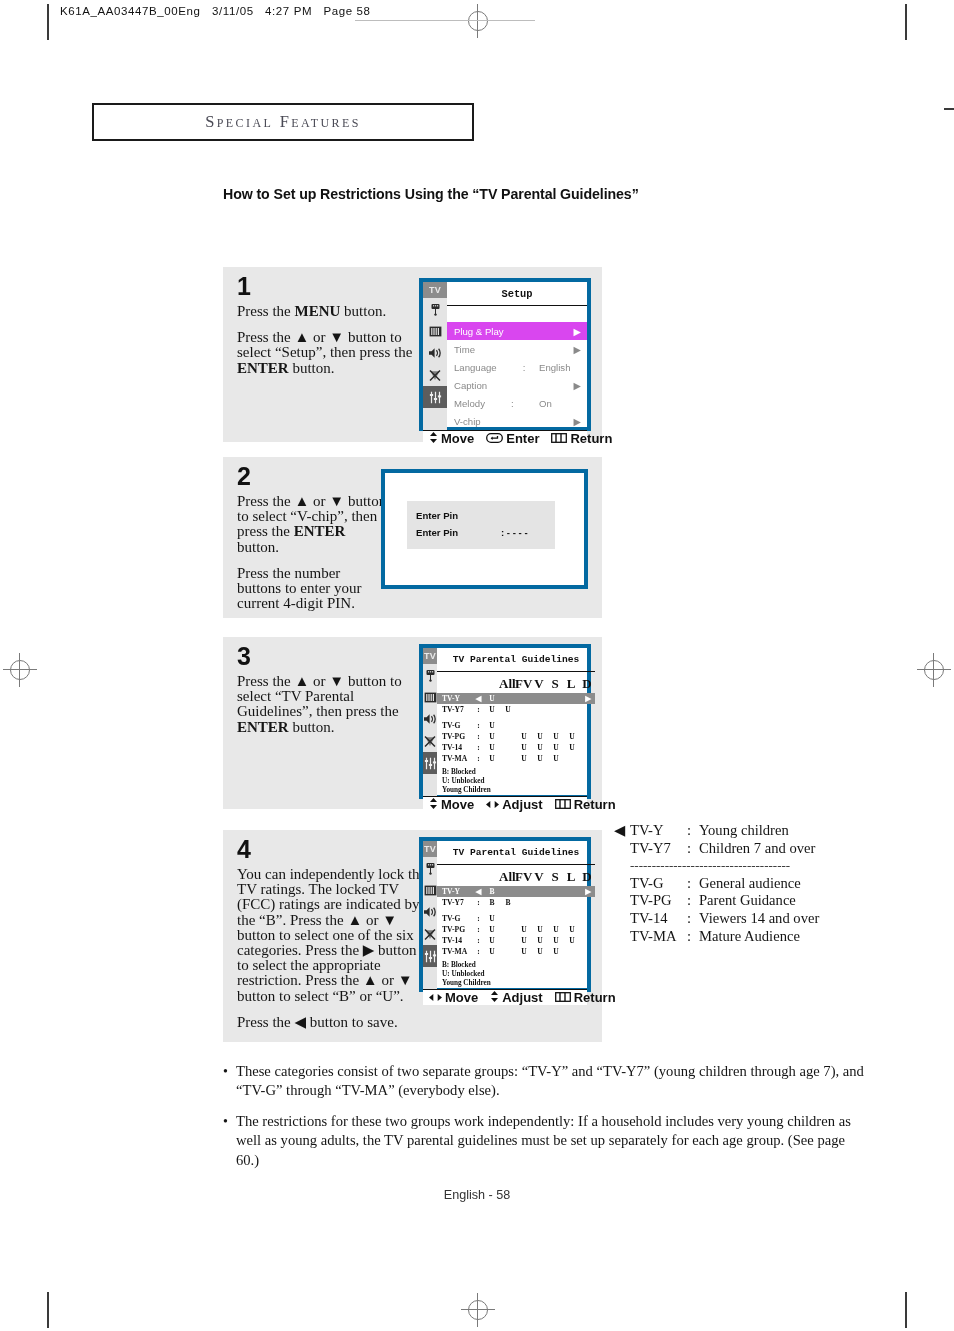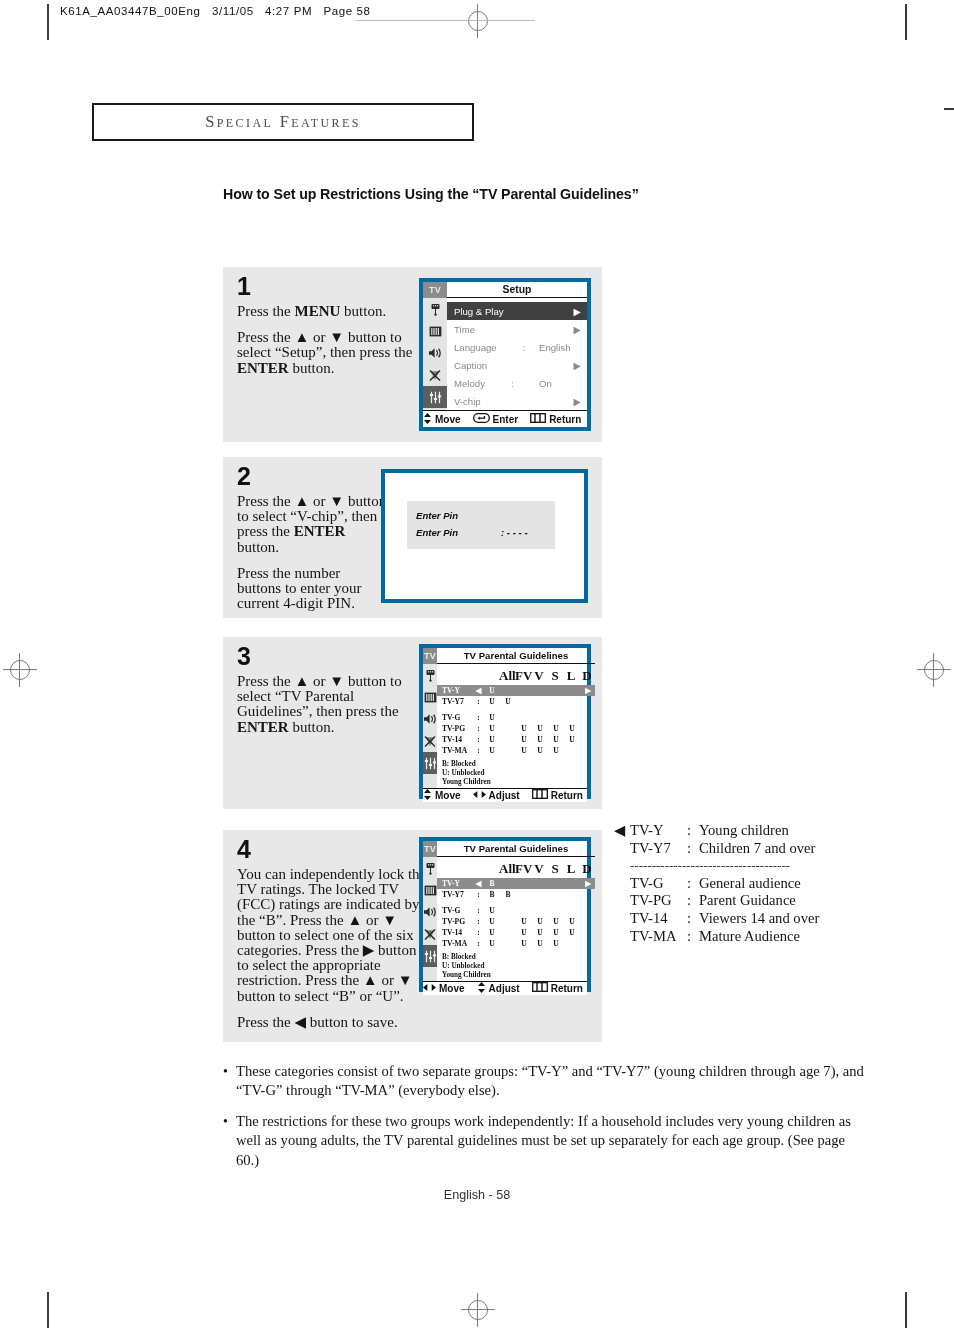--- a/index.html
+++ b/index.html
@@ -89,38 +89,38 @@
   }
   .rail-ic {
     height: 22px; display: flex; align-items: center; justify-content: center;
     color: #2b2b2b;
   }
   .rail-ic.active { background: #5d5d5d; color: #f0f0f0; }
   .rail-ic svg { display: block; }
 
   .osd-main { flex: 1; position: relative; }
   .osd-head {
-    height: 16px; border-bottom: 1px solid #111; display: flex;
+    height: 24px; border-bottom: 1px solid #111; display: flex;
     align-items: center; justify-content: center;
-    font-family: Liberation Sans, sans-serif; font-weight: bold; color: #111;
+    font-family: Liberation Mono, monospace; font-weight: bold; color: #111;
   }
   .osd-foot {
     height: 17px; border-top: 1px solid #111; background: #fff;
-    display: flex; align-items: center; gap: 12px; 
-    font-family: "Liberation Sans", sans-serif; font-size: 10px; font-weight: bold; color: #111;
+    display: flex; align-items: center; gap: 12px; padding-left: 6px;
+    font-family: "Liberation Sans", sans-serif; font-size: 13px; font-weight: bold; color: #111;
   }
   .foot-item { display: flex; align-items: center; gap: 3px; }
 
   
   .menu-list { padding: 4px 0 0 0; }
   .menu-row {
     height: 18px; display: flex; align-items: center; padding: 0 6px 0 7px;
     font-family: "Liberation Sans", sans-serif; font-size: 9.6px; color: #8a8a8a;
   }
-  .menu-row.sel { background: #404040; color: #fff; }
+  .menu-row.sel { background: #d946ef; color: #fff; margin-top: 12px; }
   .menu-row .lbl { flex: 0 0 auto; }
   .menu-row .colon { margin-left: 2px; }
   .menu-row .val { position: absolute; left: 92px; }
   .menu-row .arr { margin-left: auto; }
   .menu-row-wrap { position: relative; }
 
   
   .pin-panel {
     position: absolute; left: 22px; top: 28px; width: 148px; height: 48px;
     background: #e4e4e4;
@@ -335,21 +335,21 @@
     </div>
   </div>
 
   <div class="step" style="top:457px; width:379px; height:161px;">
     <div class="step-num">2</div>
     <div class="step-text" style="top:37px; width:150px;">
         <p>Press the ▲ or ▼ button to select “V-chip”, then press the <b>ENTER</b> button.</p>
         <p>Press the number buttons to enter your current 4-digit PIN.</p>
       </div>
 
-    <div class="osd" style="left:158px; top:12px; width:207px; height:134px;font-style:italic;">
+    <div class="osd" style="left:158px; top:12px; width:207px; height:120px;">
       <div class="pin-panel">
         <div class="pin-line" style="top:9px;">Enter Pin</div>
         <div class="pin-line" style="top:26px;">Enter Pin</div>
         <div class="pin-line" style="top:26px; left:94px;">: - - - -</div>
       </div>
     </div>
   </div>
 
   <div class="step" style="top:637px; width:379px; height:172px;">
     <div class="step-num">3</div>

